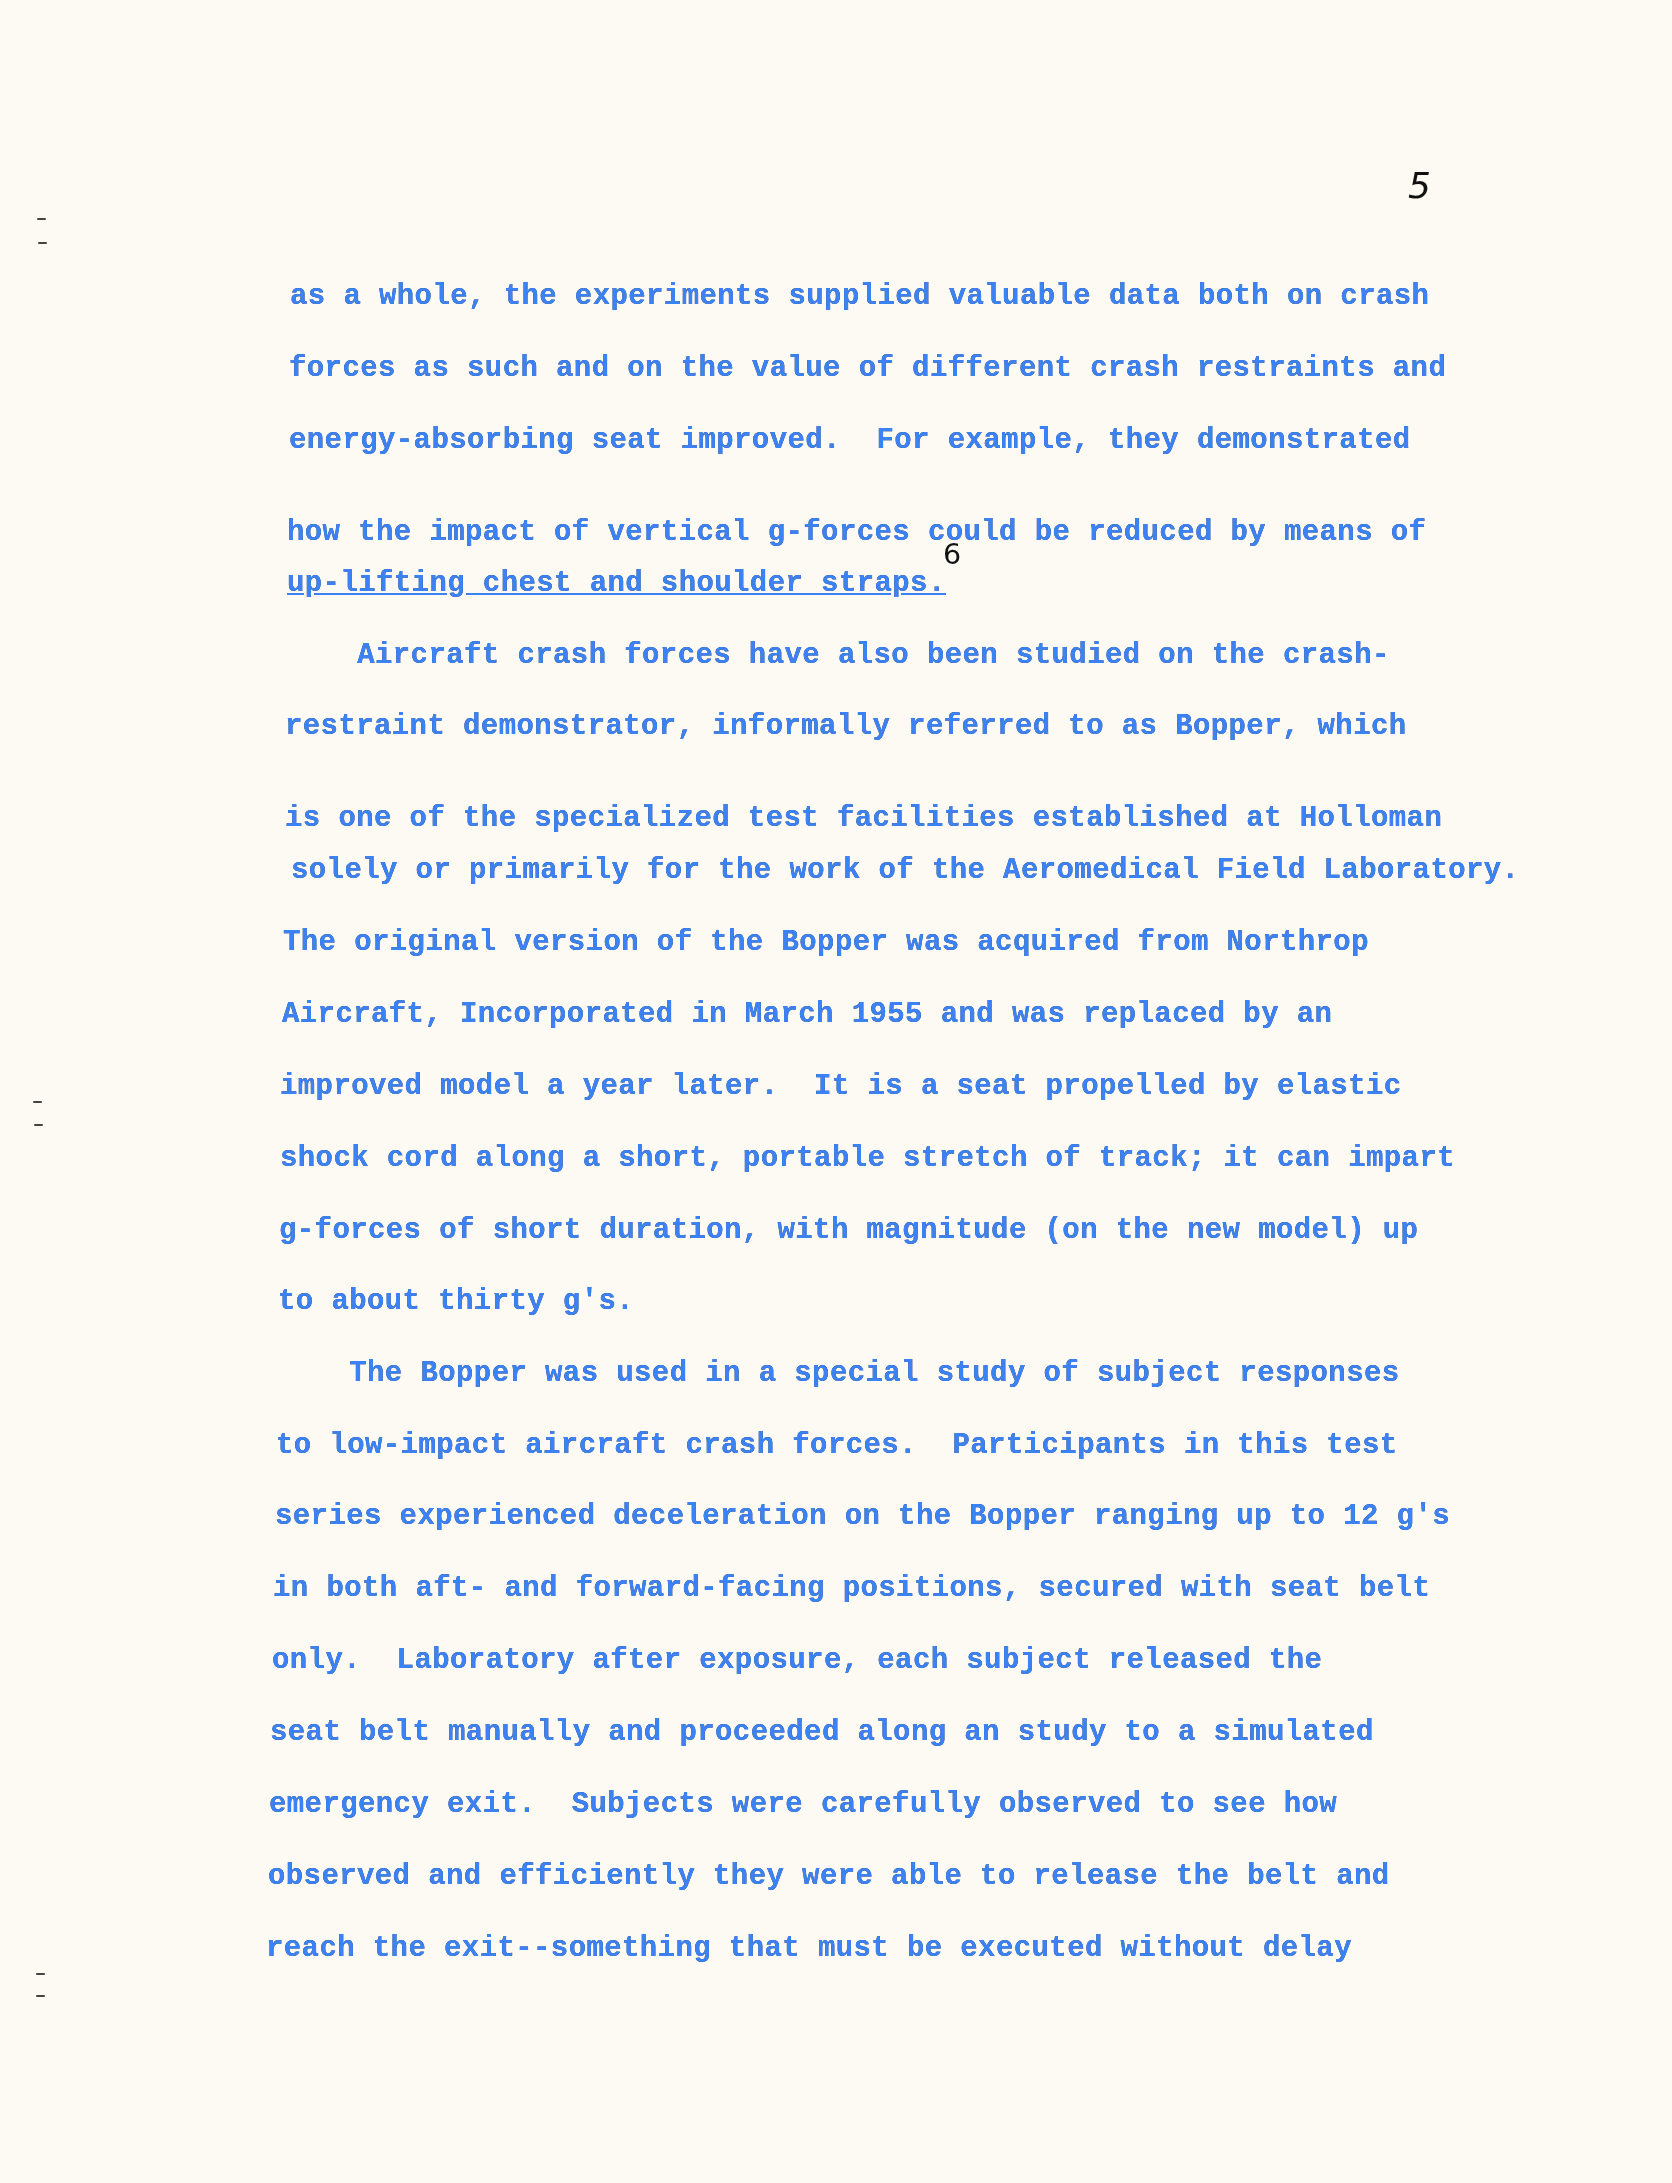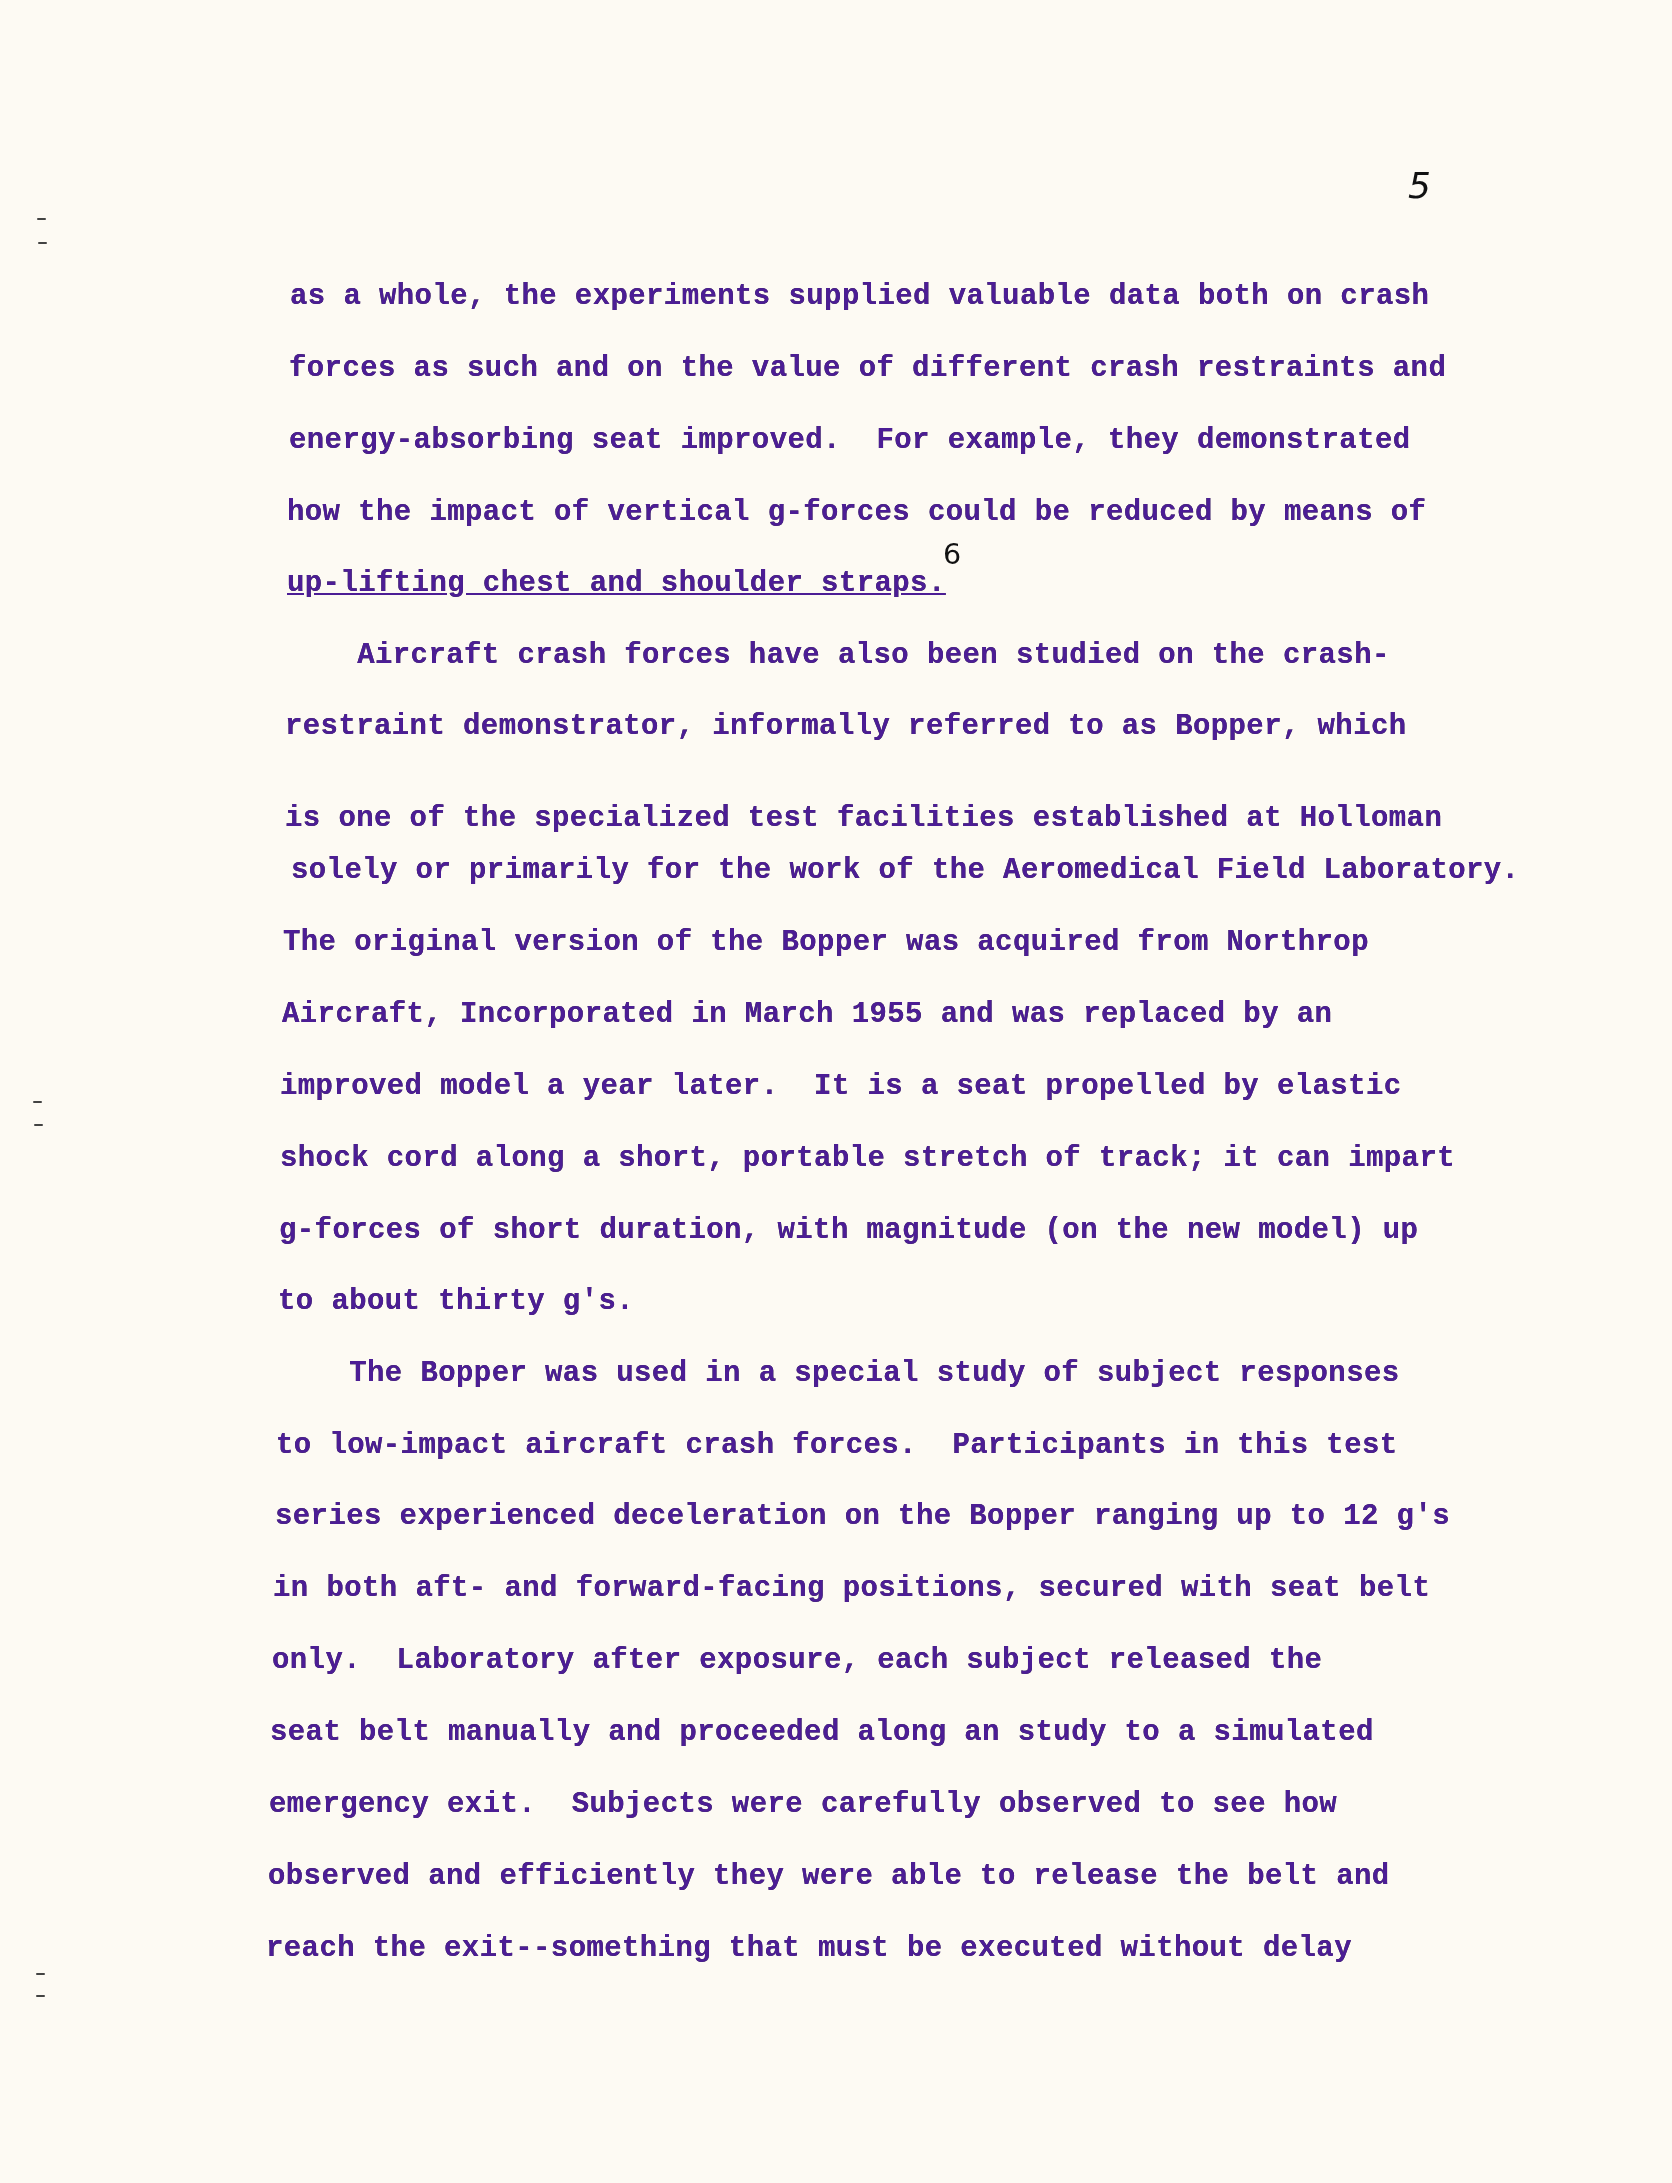--- a/index.html
+++ b/index.html
@@ -40,21 +40,21 @@
     border-radius: 1.4px;
     opacity: 0.85;
   }
   .line {
     position: absolute;
     white-space: pre;
     font-size: 29px;
     line-height: 36px;
     letter-spacing: 0.4px;
     font-weight: bold;
-    color: #4c1d95;
+    color: #3b82f6;
     text-shadow: 0 0 0.4px #333;
   }
   .footnote-ref {
     position: absolute;
     font-family: "DejaVu Sans", sans-serif;
     font-size: 28.5px;
     color: #111;
   }
 </style>
 </head>
@@ -68,21 +68,21 @@
   <div class="margin-tick" style="left:38px; top:242px;"></div>
   <div class="margin-tick" style="left:33px; top:1101px;"></div>
   <div class="margin-tick" style="left:34px; top:1124px;"></div>
   <div class="margin-tick" style="left:36px; top:1973px;"></div>
   <div class="margin-tick" style="left:36px; top:1995px;"></div>
 
   <div>
     <div class="line" style="left:290px; top:279px;">as a whole, the experiments supplied valuable data both on crash</div>
     <div class="line" style="left:289px; top:351px;">forces as such and on the value of different crash restraints and</div>
     <div class="line" style="left:289px; top:423px;">energy-absorbing seat improved.  For example, they demonstrated</div>
-    <div class="line" style="left:287px; top:495px;">how the impact of vertical g-forces could be reduced by means of</div>
+    <div class="line" style="left:287px; top:515px;">how the impact of vertical g-forces could be reduced by means of</div>
     <div class="line" style="left:287px; top:566px;text-decoration:underline;">up-lifting chest and shoulder straps.</div>
     <div class="footnote-ref" style="left:943px; top:538px;">6</div>
   </div>
 
   <div>
     <div class="line" style="left:286px; top:638px;">    Aircraft crash forces have also been studied on the crash-</div>
     <div class="line" style="left:285px; top:709px;">restraint demonstrator, informally referred to as Bopper, which</div>
     <div class="line" style="left:285px; top:801px;">is one of the specialized test facilities established at Holloman</div>
     <div class="line" style="left:291px; top:853px;text-align:center;">solely or primarily for the work of the Aeromedical Field Laboratory.</div>
     <div class="line" style="left:283px; top:925px;">The original version of the Bopper was acquired from Northrop</div>

